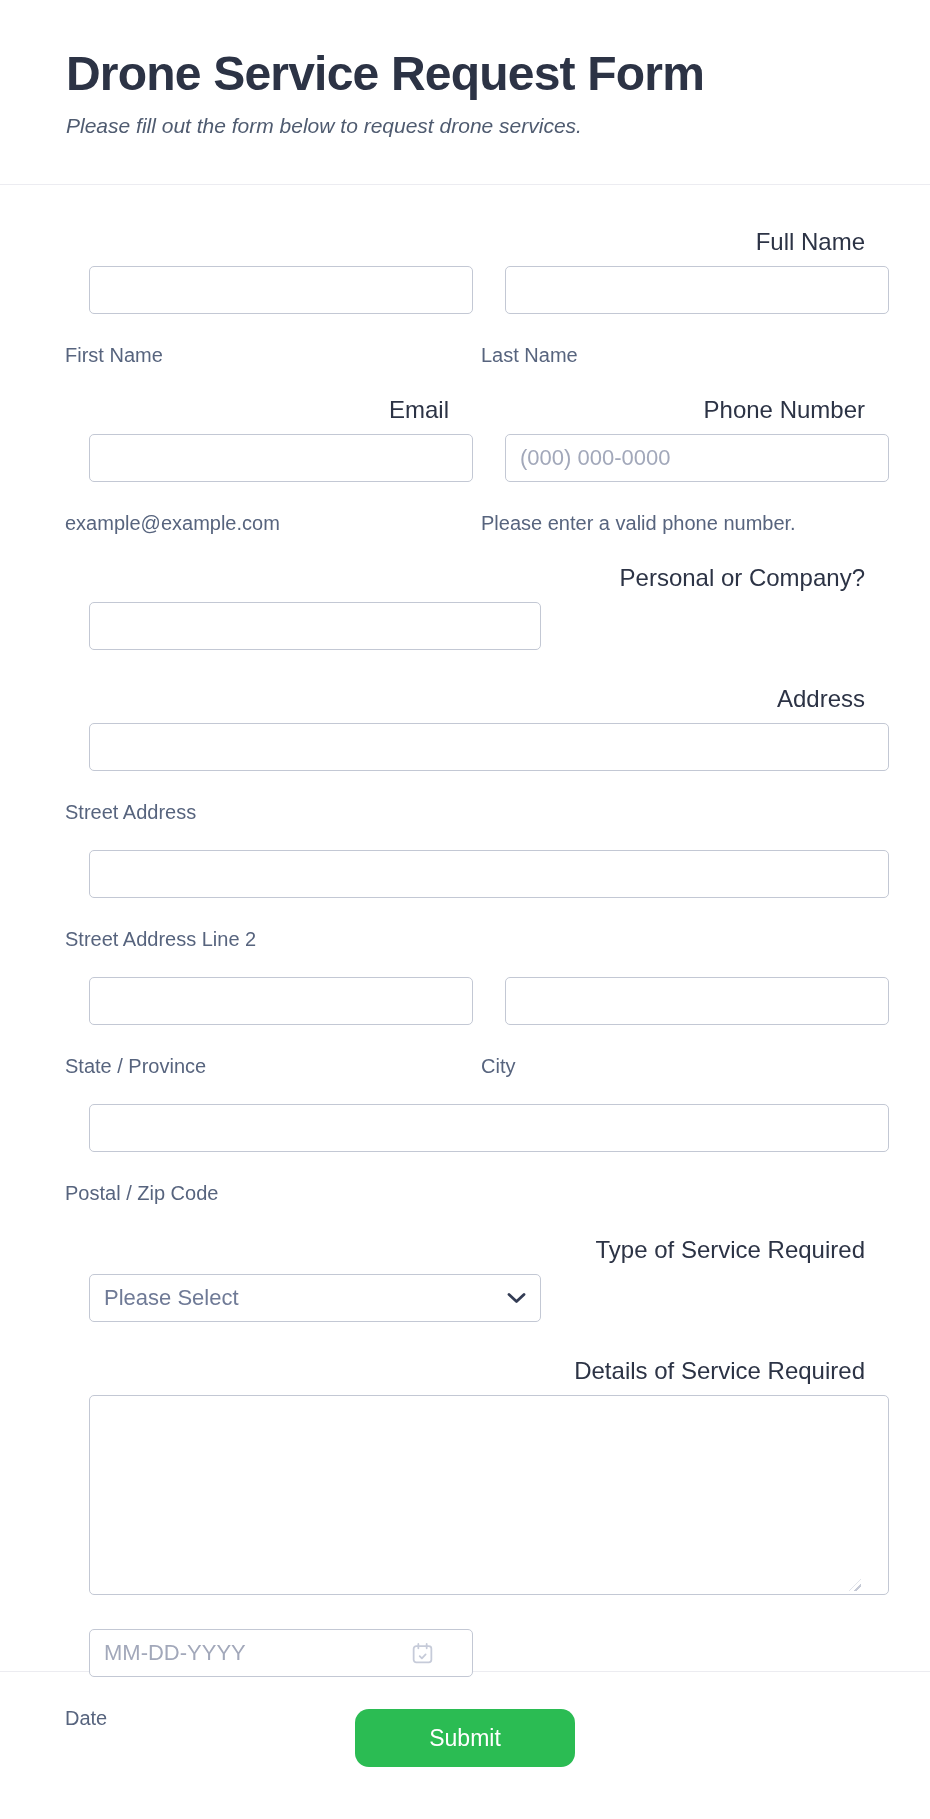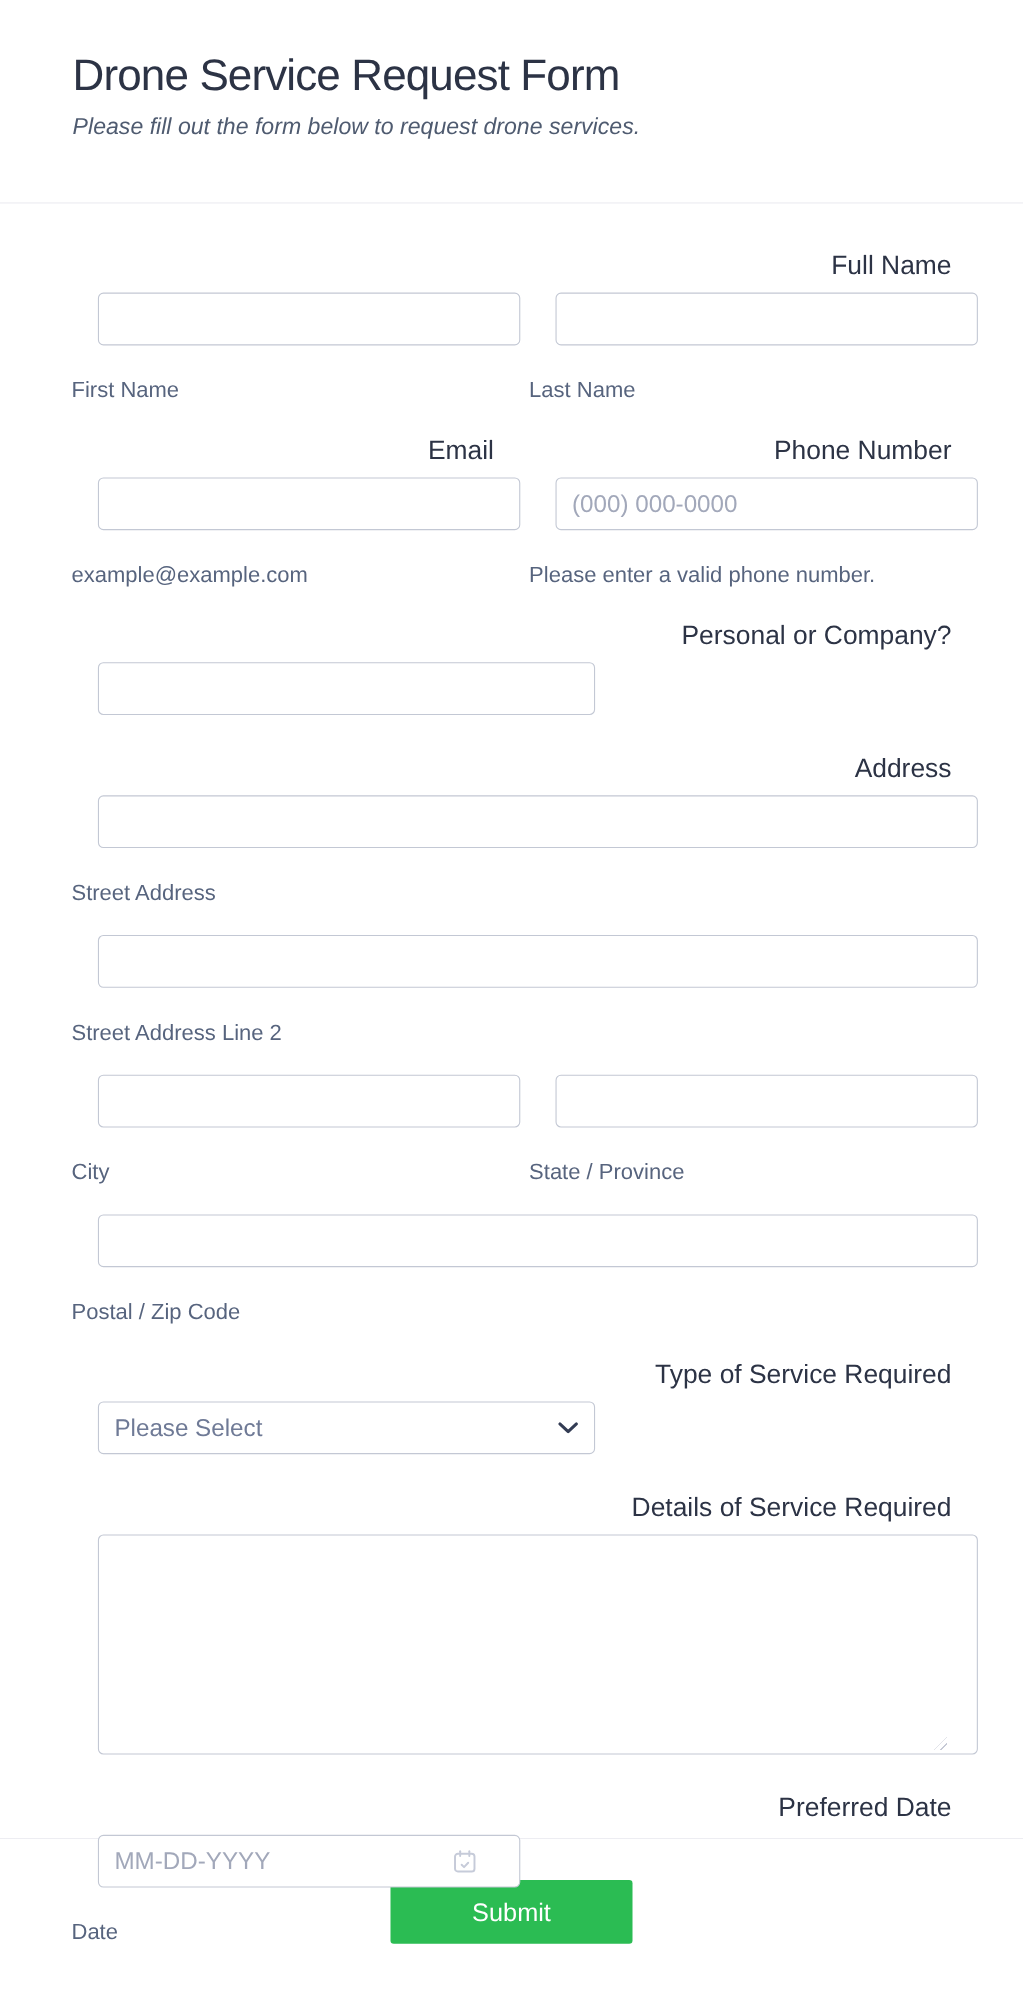--- a/index.html
+++ b/index.html
@@ -15,22 +15,22 @@
   }
 
   
   .header {
     height: 185px;
     padding: 46px 66px 0;
     border-bottom: 1px solid var(--divider-color, #ececf1);
     background: #fff;
   }
   .page-title {
-    font-size: 40px;
-    font-weight: 400;
+    font-size: 48px;
+    font-weight: 700;
     letter-spacing: -0.8px;
     line-height: 1.18;
     color: var(--label-color, #2c3345);
   }
   .page-subtitle {
     margin-top: 9px;
     font-size: 21px;
     line-height: 1.3;
     color: var(--subtitle-color, #4f5b70);
     font-style: italic;
@@ -126,21 +126,21 @@
     display: flex;
     justify-content: center;
     align-items: flex-start;
     padding-top: 37px;
     background: #fff;
   }
   .submit-button {
     width: 220px;
     height: 58px;
     border: none;
-    border-radius: 3px;
+    border-radius: 14px;
     background: var(--accent-green, #2bbc53);
     color: #ffffff;
     font-family: inherit;
     font-size: 23px;
     font-weight: 500;
     cursor: pointer;
   }
 </style>
 </head>
 <body>
@@ -193,25 +193,25 @@
 
       <input class="text-input" type="text" value="" style="">
       <div class="sublabel">Street Address</div>
 
       <input class="text-input stack-gap" type="text" value="" style="">
       <div class="sublabel">Street Address Line 2</div>
 
       <div class="row stack-gap">
         <div class="col">
           <input class="text-input" type="text" value="" style="">
+          <div class="sublabel">State / Province</div>
+        </div>
+        <div class="col">
+          <input class="text-input" type="text" value="" style="">
           <div class="sublabel">City</div>
-        </div>
-        <div class="col">
-          <input class="text-input" type="text" value="" style="">
-          <div class="sublabel">State / Province</div>
         </div>
       </div>
 
       <input class="text-input stack-gap" type="text" value="" style="">
       <div class="sublabel">Postal / Zip Code</div>
     </div>
 
     <div class="group mb-lg">
       <div class="field-label">Type of Service Required</div>
       <div class="select-box half" role="combobox" aria-expanded="false">
@@ -224,21 +224,20 @@
 
     <div class="group mb-lg">
       <div class="field-label">Details of Service Required</div>
       <div class="textarea-wrap">
         <textarea class="textarea-input" style=""></textarea>
         <div class="resize-handle"></div>
       </div>
     </div>
 
     <div class="group" style="margin-bottom:0;">
-      <div class="field-label">Preferred Date</div>
       <div class="date-wrap">
         <input class="text-input" type="text" placeholder="MM-DD-YYYY" style="">
         <svg class="calendar-icon" width="25" height="25" viewBox="0 0 24 24" fill="none" stroke="#c6cbd9" stroke-width="1.7" stroke-linecap="round" stroke-linejoin="round">
           <rect x="3.5" y="5" width="17" height="15.5" rx="2.5"></rect>
           <line x1="8" y1="2.8" x2="8" y2="7"></line>
           <line x1="16" y1="2.8" x2="16" y2="7"></line>
           <path d="M9.3 14.6 l2.1 2.1 l3.6 -3.8"></path>
         </svg>
       </div>
       <div class="sublabel">Date</div>

